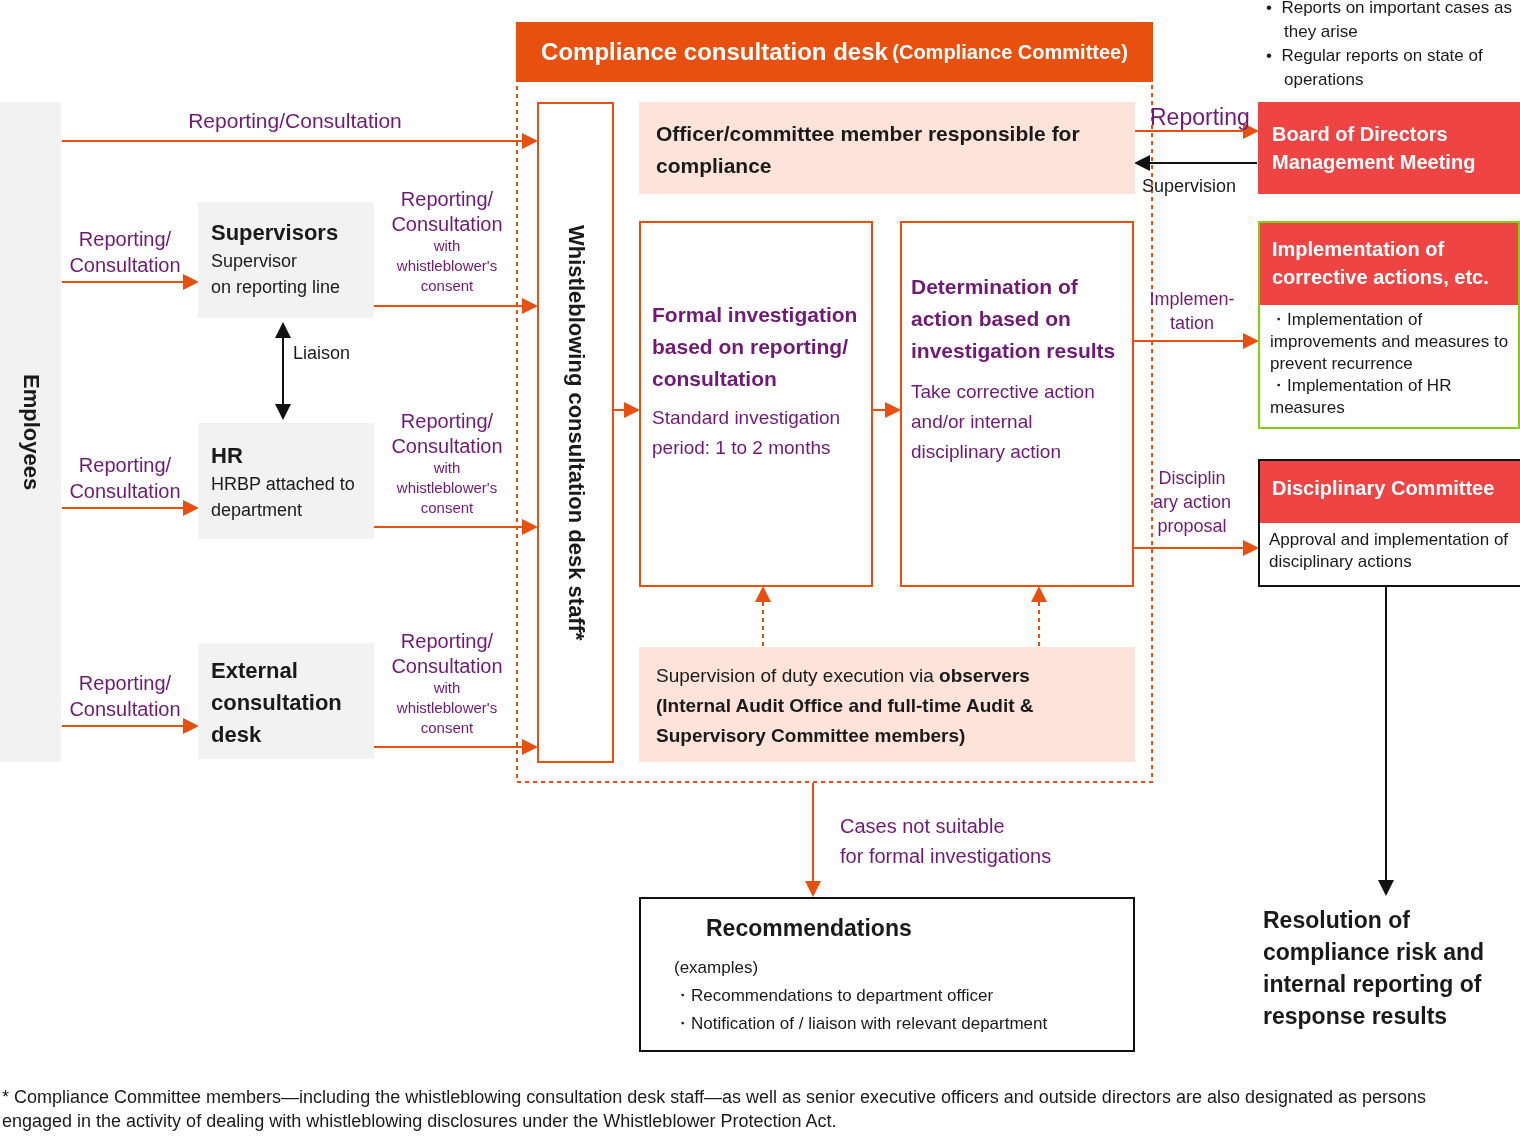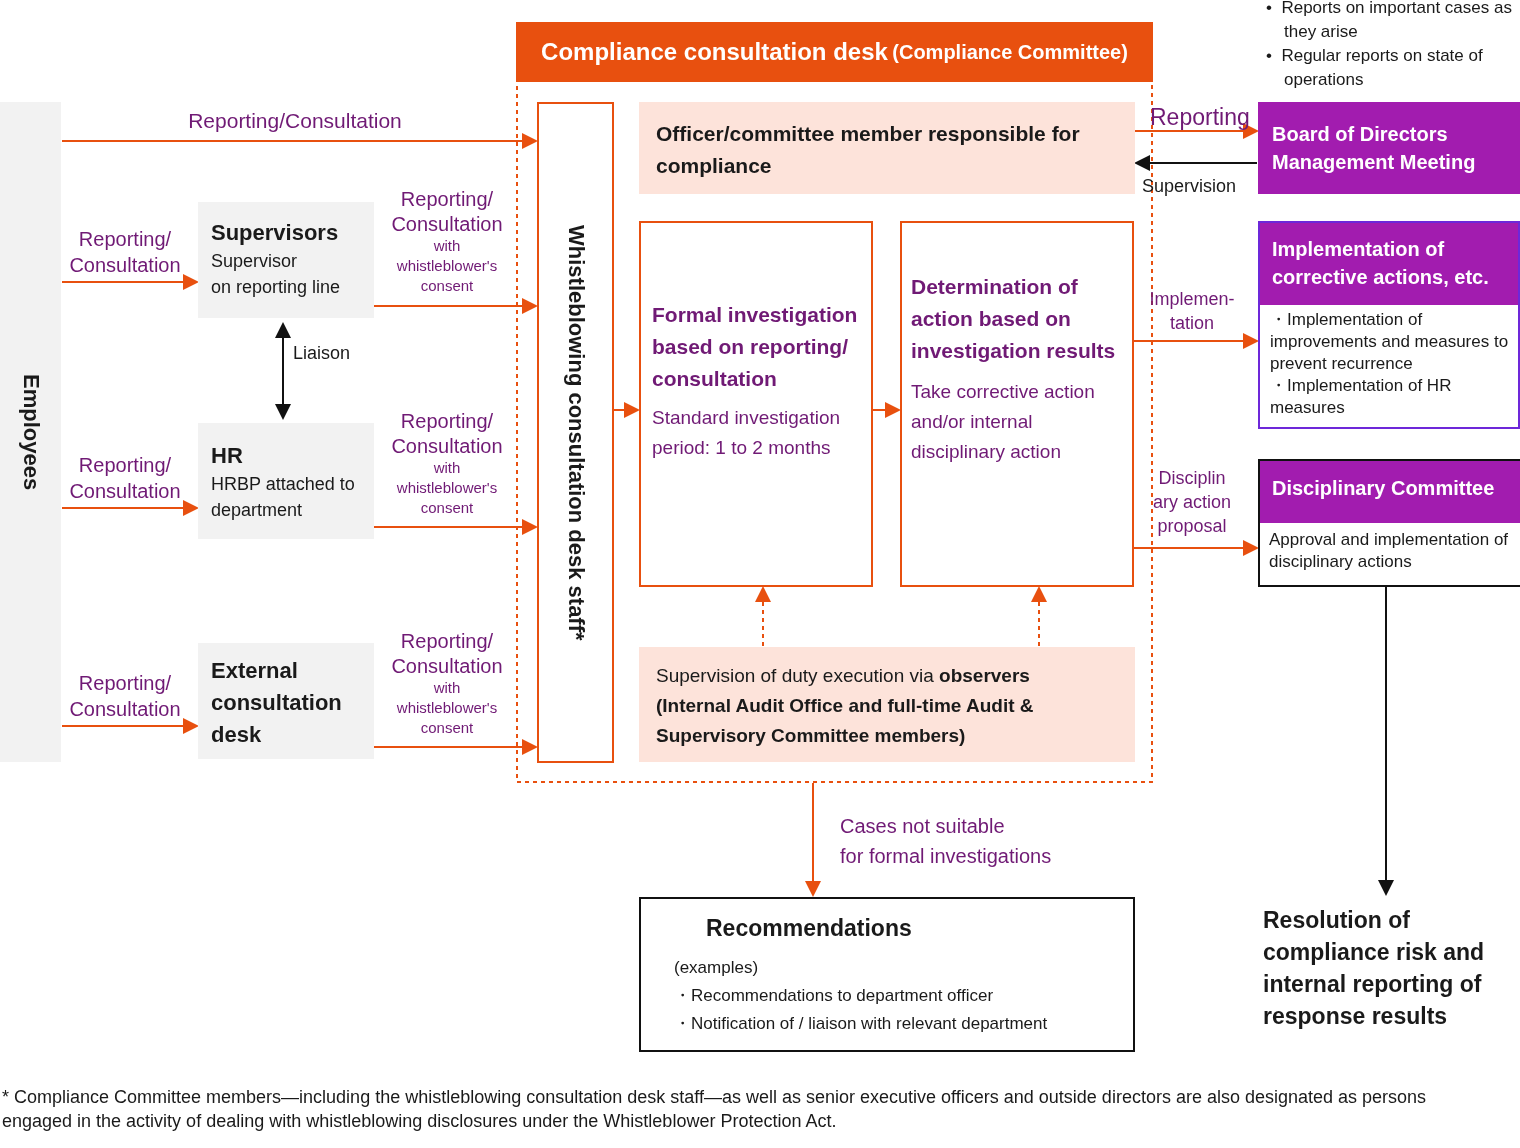--- a/index.html
+++ b/index.html
@@ -3,21 +3,21 @@
 <meta charset="utf-8">
 <style>
   html,body{margin:0;padding:0;background:#fff;}
   body{width:1520px;height:1148px;position:relative;overflow:hidden;font-family:"Liberation Sans","DejaVu Sans",sans-serif;color:#1a1a1a;}
   .abs{position:absolute;}
   .or{color:#701a75;}
   .b{font-weight:bold;}
   svg#lines{position:absolute;left:0;top:0;}
   .gray{background:#f2f2f2;}
   .pink{background:#fde3da;}
-  .blk{background:#a21caf;color:#fff;font-weight:bold;}
+  .blk{background:#ef4444;color:#fff;font-weight:bold;}
   .lbl{font-size:19px;text-align:center;line-height:26px;}
   .small{font-size:15px;line-height:20px;}
 </style>
 </head>
 <body>
 
 <svg id="lines" width="1520" height="1148">
   <defs>
     <marker id="ao" markerWidth="8" markerHeight="8" refX="7" refY="4" orient="auto">
         <path d="M0,0 L8,4 L0,8 z" fill="#e8500f"></path>
@@ -160,21 +160,21 @@
     <div>Disciplin</div>
     <div>ary action</div>
     <div>proposal</div>
   </div>
 
 <div class="abs blk" style="left:1258px;top:102px;width:262px;height:92px;padding:18px 0 0 14px;box-sizing:border-box;font-size:20px;line-height:28px;">
   <div>Board of Directors</div>
     <div>Management Meeting</div>
 </div>
 
-<div class="abs" style="left:1258px;top:221px;width:262px;height:208px;border:2px solid #6d28d9;box-sizing:border-box;">
+<div class="abs" style="left:1258px;top:221px;width:262px;height:208px;border:2px solid #84cc16;box-sizing:border-box;">
   <div class="blk" style="height:82px;padding:12px 0 0 12px;box-sizing:border-box;font-size:20px;line-height:28px;">
     <div>Implementation of</div>
       <div>corrective actions, etc.</div>
   </div>
   <div style="padding:4px 6px 0 10px;font-size:17px;line-height:22px;">
     <div>・Implementation of improvements and measures to prevent recurrence</div>
     <div>・Implementation of HR measures</div>
   </div>
 </div>
 

